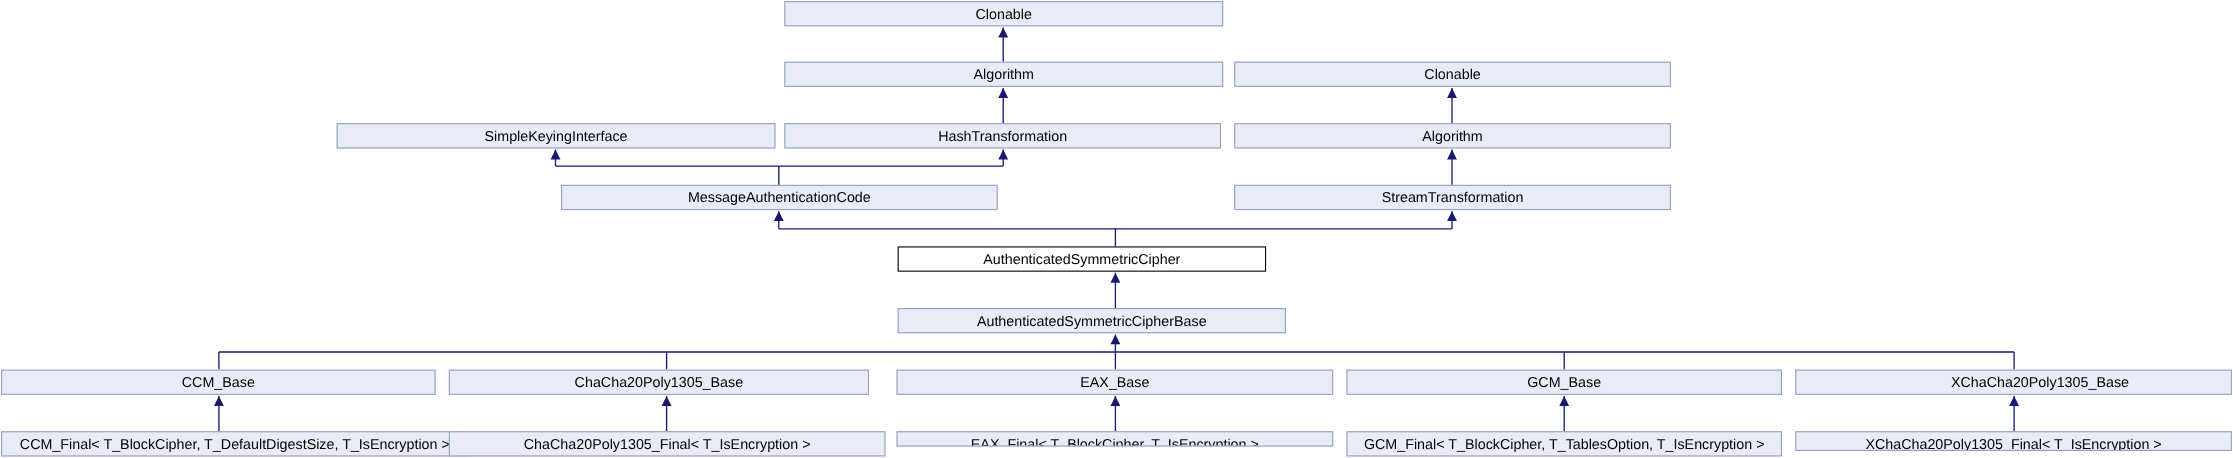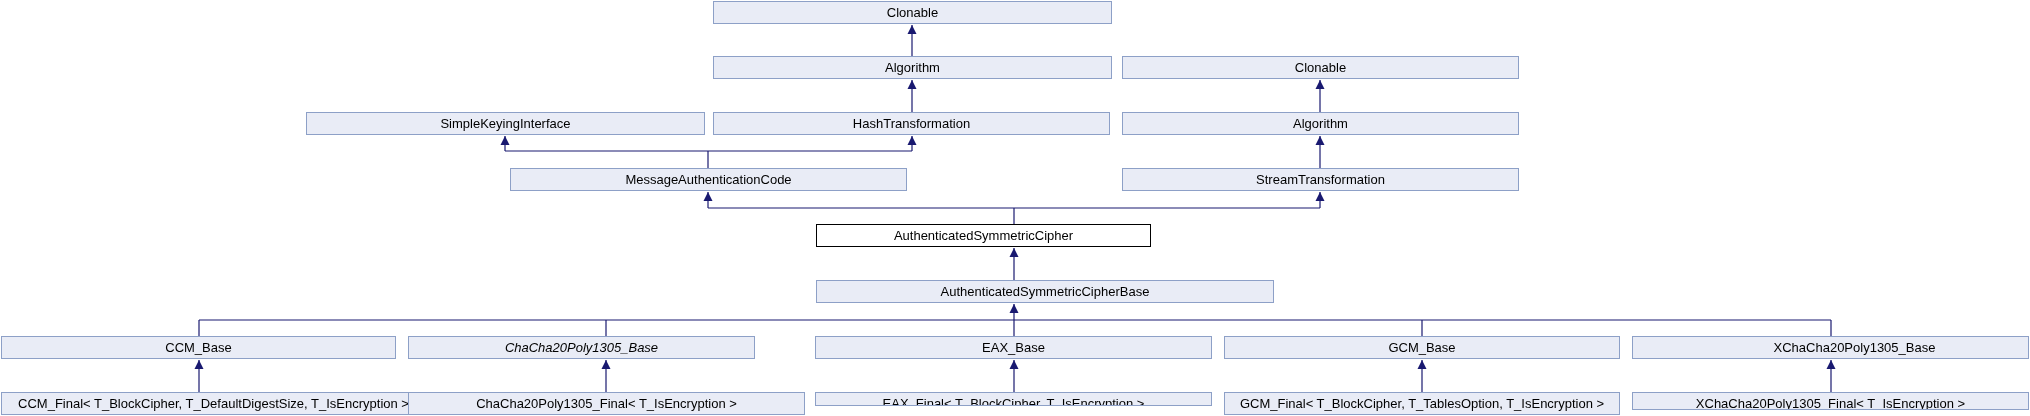--- a/index.html
+++ b/index.html
@@ -88,23 +88,23 @@
     </svg>
     <div class="node" style="left: 713px; top: 1px; width: 399px; height: 23px;">Clonable</div>
     <div class="node" style="left: 713px; top: 56px; width: 399px; height: 23px;">Algorithm</div>
     <div class="node" style="left: 1122px; top: 56px; width: 397px; height: 23px;">Clonable</div>
     <div class="node" style="left: 306px; top: 112px; width: 399px; height: 23px;">SimpleKeyingInterface</div>
     <div class="node" style="left: 713px; top: 112px; width: 397px; height: 23px;">HashTransformation</div>
     <div class="node" style="left: 1122px; top: 112px; width: 397px; height: 23px;">Algorithm</div>
     <div class="node" style="left: 510px; top: 168px; width: 397px; height: 23px;">MessageAuthenticationCode</div>
     <div class="node" style="left: 1122px; top: 168px; width: 397px; height: 23px;">StreamTransformation</div>
     <div class="node current" style="left: 816px; top: 224px; width: 335px; height: 23px;">AuthenticatedSymmetricCipher</div>
-    <div class="node" style="left: 816px; top: 280px; width: 458px; height: 23px;">AuthenticatedSymmetricCipherBase</div>
+    <div class="node" style="left: 816px; top: 280px; width: 353px; height: 23px;">AuthenticatedSymmetricCipherBase</div>
     <div class="node" style="left: 1px; top: 336px; width: 395px; height: 23px;">CCM_Base</div>
-    <div class="node" style="left: 408px; top: 336px; width: 347px; height: 23px; font-style: italic;">ChaCha20Poly1305_Base</div>
+    <div class="node" style="left: 408px; top: 336px; width: 382px; height: 23px;">ChaCha20Poly1305_Base</div>
     <div class="node" style="left: 815px; top: 336px; width: 397px; height: 23px;">EAX_Base</div>
     <div class="node" style="left: 1224px; top: 336px; width: 396px; height: 23px;">GCM_Base</div>
     <div class="node" style="left: 1632px; top: 336px; width: 397px; height: 23px; padding-left: 48px;">XChaCha20Poly1305_Base</div>
     <div class="node" style="left: 1px; top: 392px; width: 425px; height: 23px;">CCM_Final&lt; T_BlockCipher, T_DefaultDigestSize, T_IsEncryption &gt;</div>
     <div class="node" style="left: 408px; top: 392px; width: 397px; height: 23px;">ChaCha20Poly1305_Final&lt; T_IsEncryption &gt;</div>
     <div class="node" style="left: 815px; top: 392px; width: 397px; height: 14px;">EAX_Final&lt; T_BlockCipher, T_IsEncryption &gt;</div>
     <div class="node" style="left: 1224px; top: 392px; width: 396px; height: 23px;">GCM_Final&lt; T_BlockCipher, T_TablesOption, T_IsEncryption &gt;</div>
     <div class="node" style="left: 1632px; top: 392px; width: 397px; height: 18px;">XChaCha20Poly1305_Final&lt; T_IsEncryption &gt;</div>
   </div>
 

